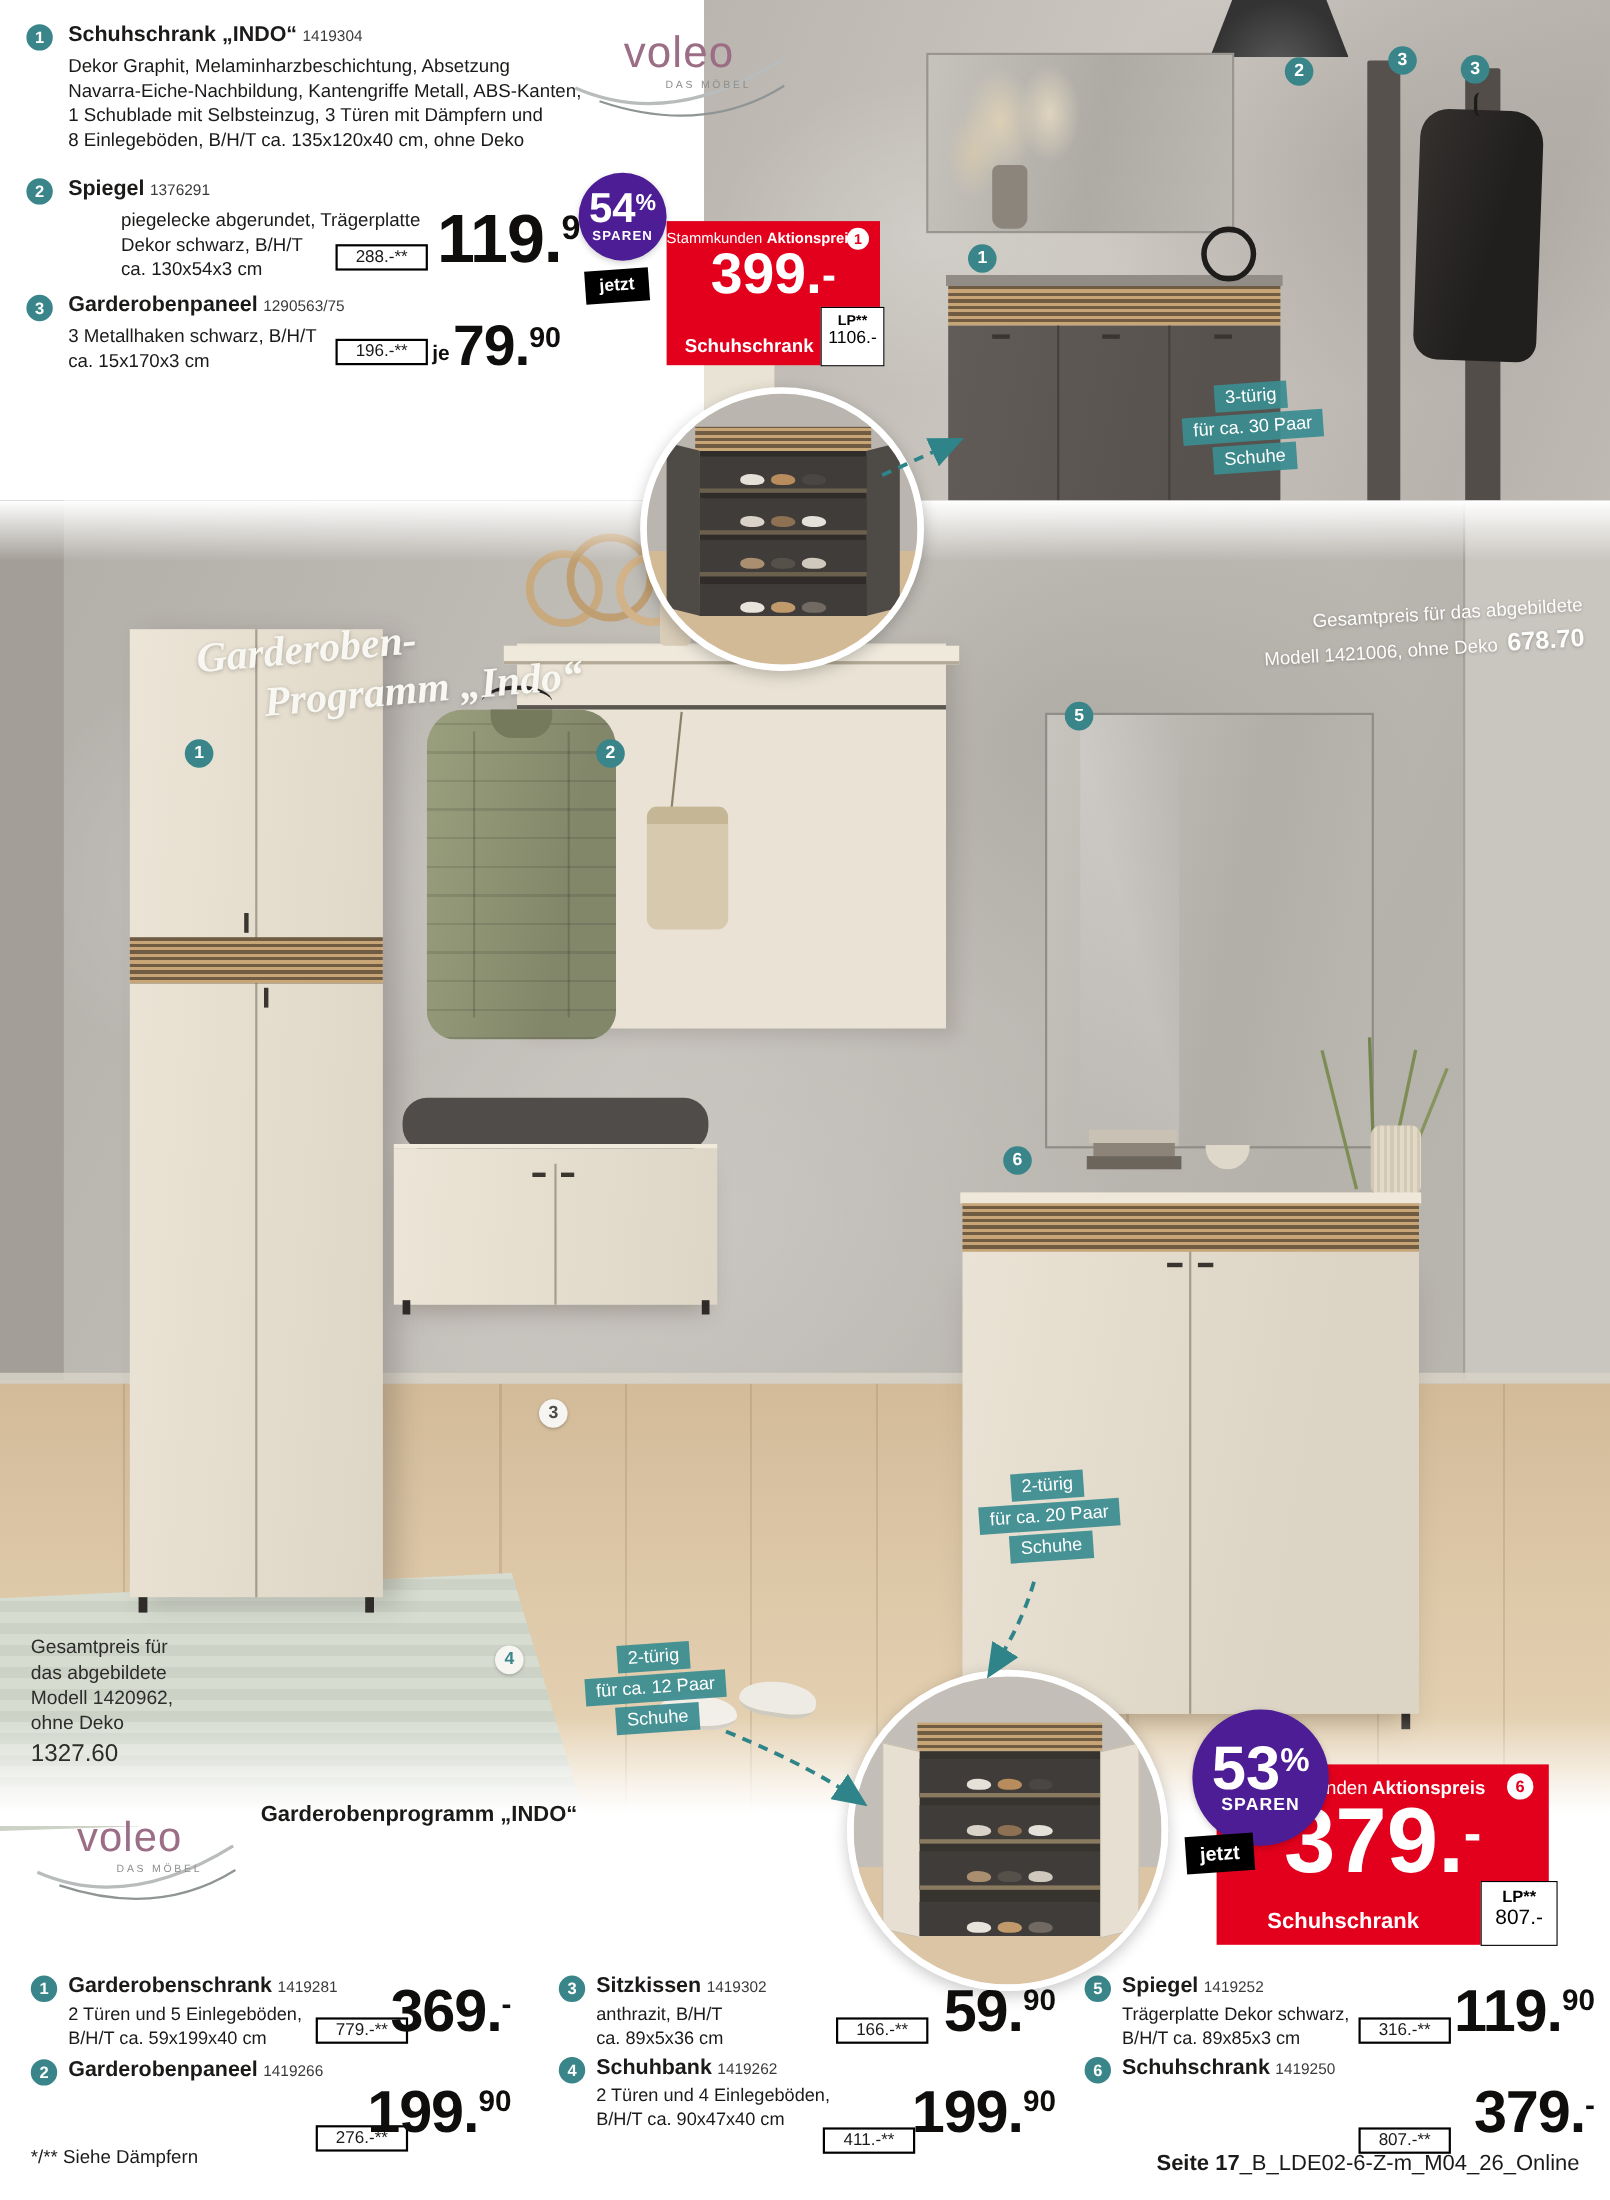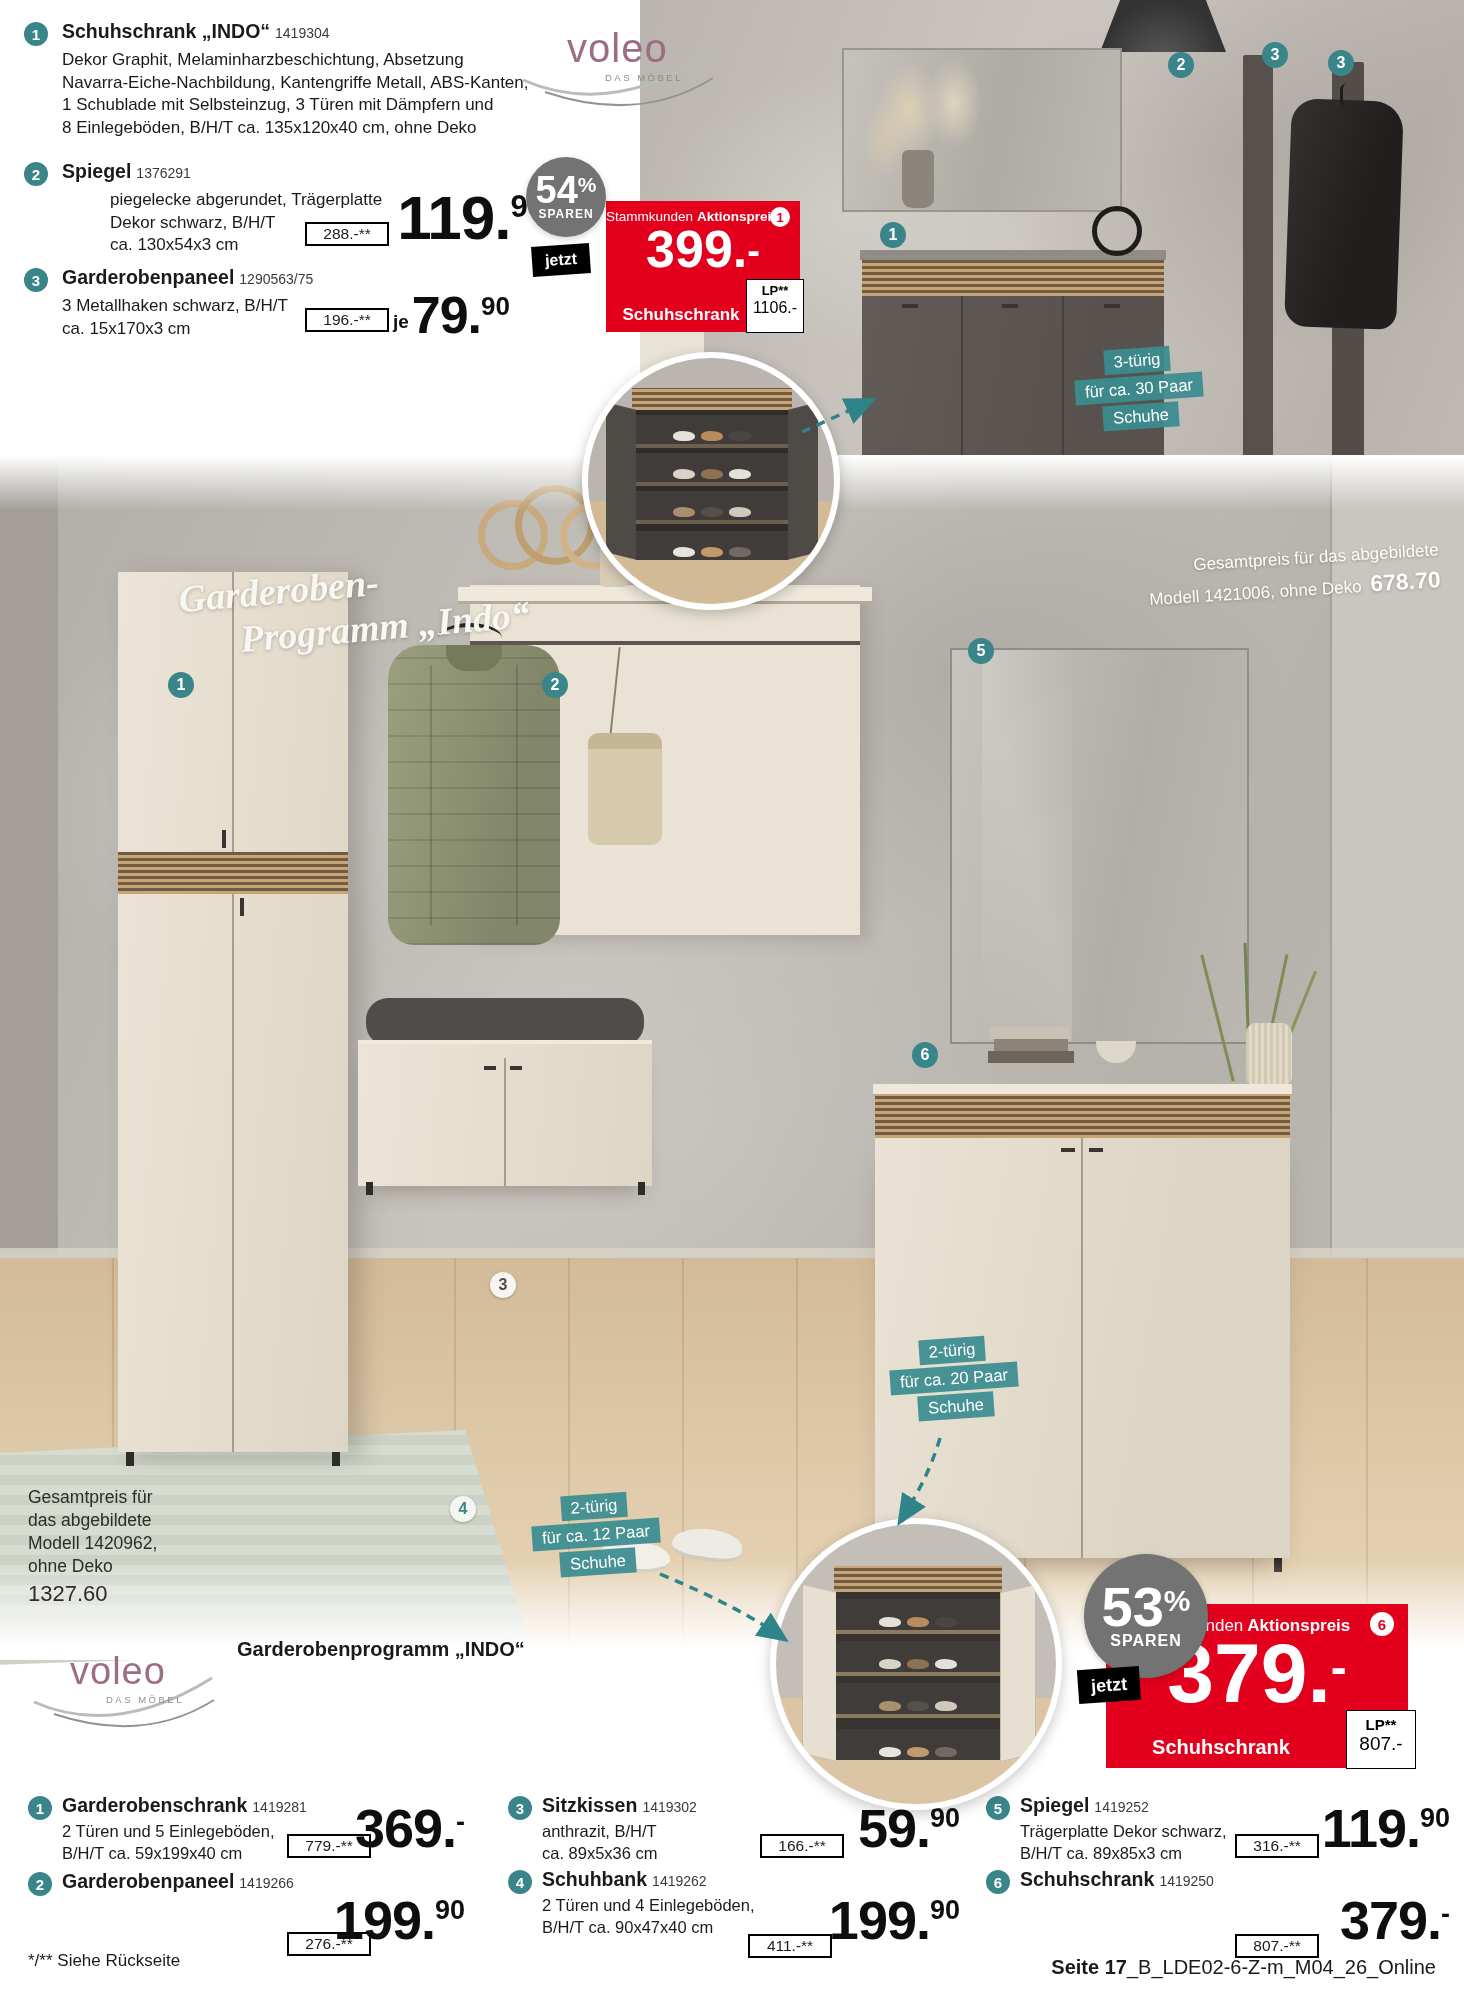--- a/index.html
+++ b/index.html
@@ -19,21 +19,21 @@
   .desc{font-size:17px;line-height:22.5px;white-space:nowrap;}
   .oldbox{border:2px solid #000;background:#fff;font-size:15.5px;text-align:center;
           width:80px;padding:1px 0;font-weight:400;}
   .bigprice{display:flex;justify-content:flex-end;align-items:flex-start;font-weight:bold;color:#0f0e0d;}
   .bp-int{font-size:54px;line-height:.9;letter-spacing:-1px;}
   .bp-sup{font-size:27px;line-height:1;transform:translateY(1px);}
   .bp-je{font-size:19px;font-weight:bold;align-self:flex-end;margin:0 3px 6px 0;}
   .top-int{font-size:62px;}
   .top-sup{font-size:31px;}
   
-  .savecircle{border-radius:50%;background:#737373;color:#fff;display:flex;flex-direction:column;
+  .savecircle{border-radius:50%;background:#4c1d95;color:#fff;display:flex;flex-direction:column;
               align-items:center;justify-content:center;box-shadow:0 2px 6px rgba(0,0,0,.18);}
   .save-val{font-weight:bold;line-height:.9;display:flex;align-items:flex-start;}
   .save-lbl{letter-spacing:1px;font-weight:bold;}
   
   .redblock{background:#e2001c;color:#fff;}
   .red-head{text-align:center;font-size:13.5px;white-space:nowrap;}
   .red-head b{margin-left:4px;}
   .red-price{display:flex;justify-content:center;align-items:flex-start;font-weight:bold;line-height:.85;}
   .red-prod{text-align:center;font-weight:bold;}
   .lpbox{background:#fff;color:#000;border:1px solid #000;text-align:center;line-height:1.15;}
@@ -477,16 +477,16 @@
 <div class="abs badge" style="left:986px;top:1870px;">6</div>
 <div class="abs" style="left:1020px;top:1868px;z-index:20;">
   <div class="ititle"><span>Schuhschrank</span><span class="sku">1419250</span></div>
 </div>
 <div class="abs oldbox" style="left:1235px;top:1934px;z-index:20;">807.-**</div>
 <div class="abs bigprice" style="left:1270px;top:1896px;width:180px;z-index:20;">
   <span class="bp-int">379.</span>
   <span class="bp-sup" style="transform:translateY(5px);">-</span>
 </div>
 
-<div class="abs desc" style="left:28px;top:1950px;z-index:20;">*/** Siehe Rückseite</div>
+<div class="abs desc" style="left:28px;top:1950px;z-index:20;">*/** Siehe Dämpfern</div>
 <div class="abs pagecode" style="right:28px;top:1956px;z-index:20;">
   <b>Seite 17</b><span>_B_LDE02-6-Z-m_M04_26_Online</span>
 </div>
 
 </body></html>

